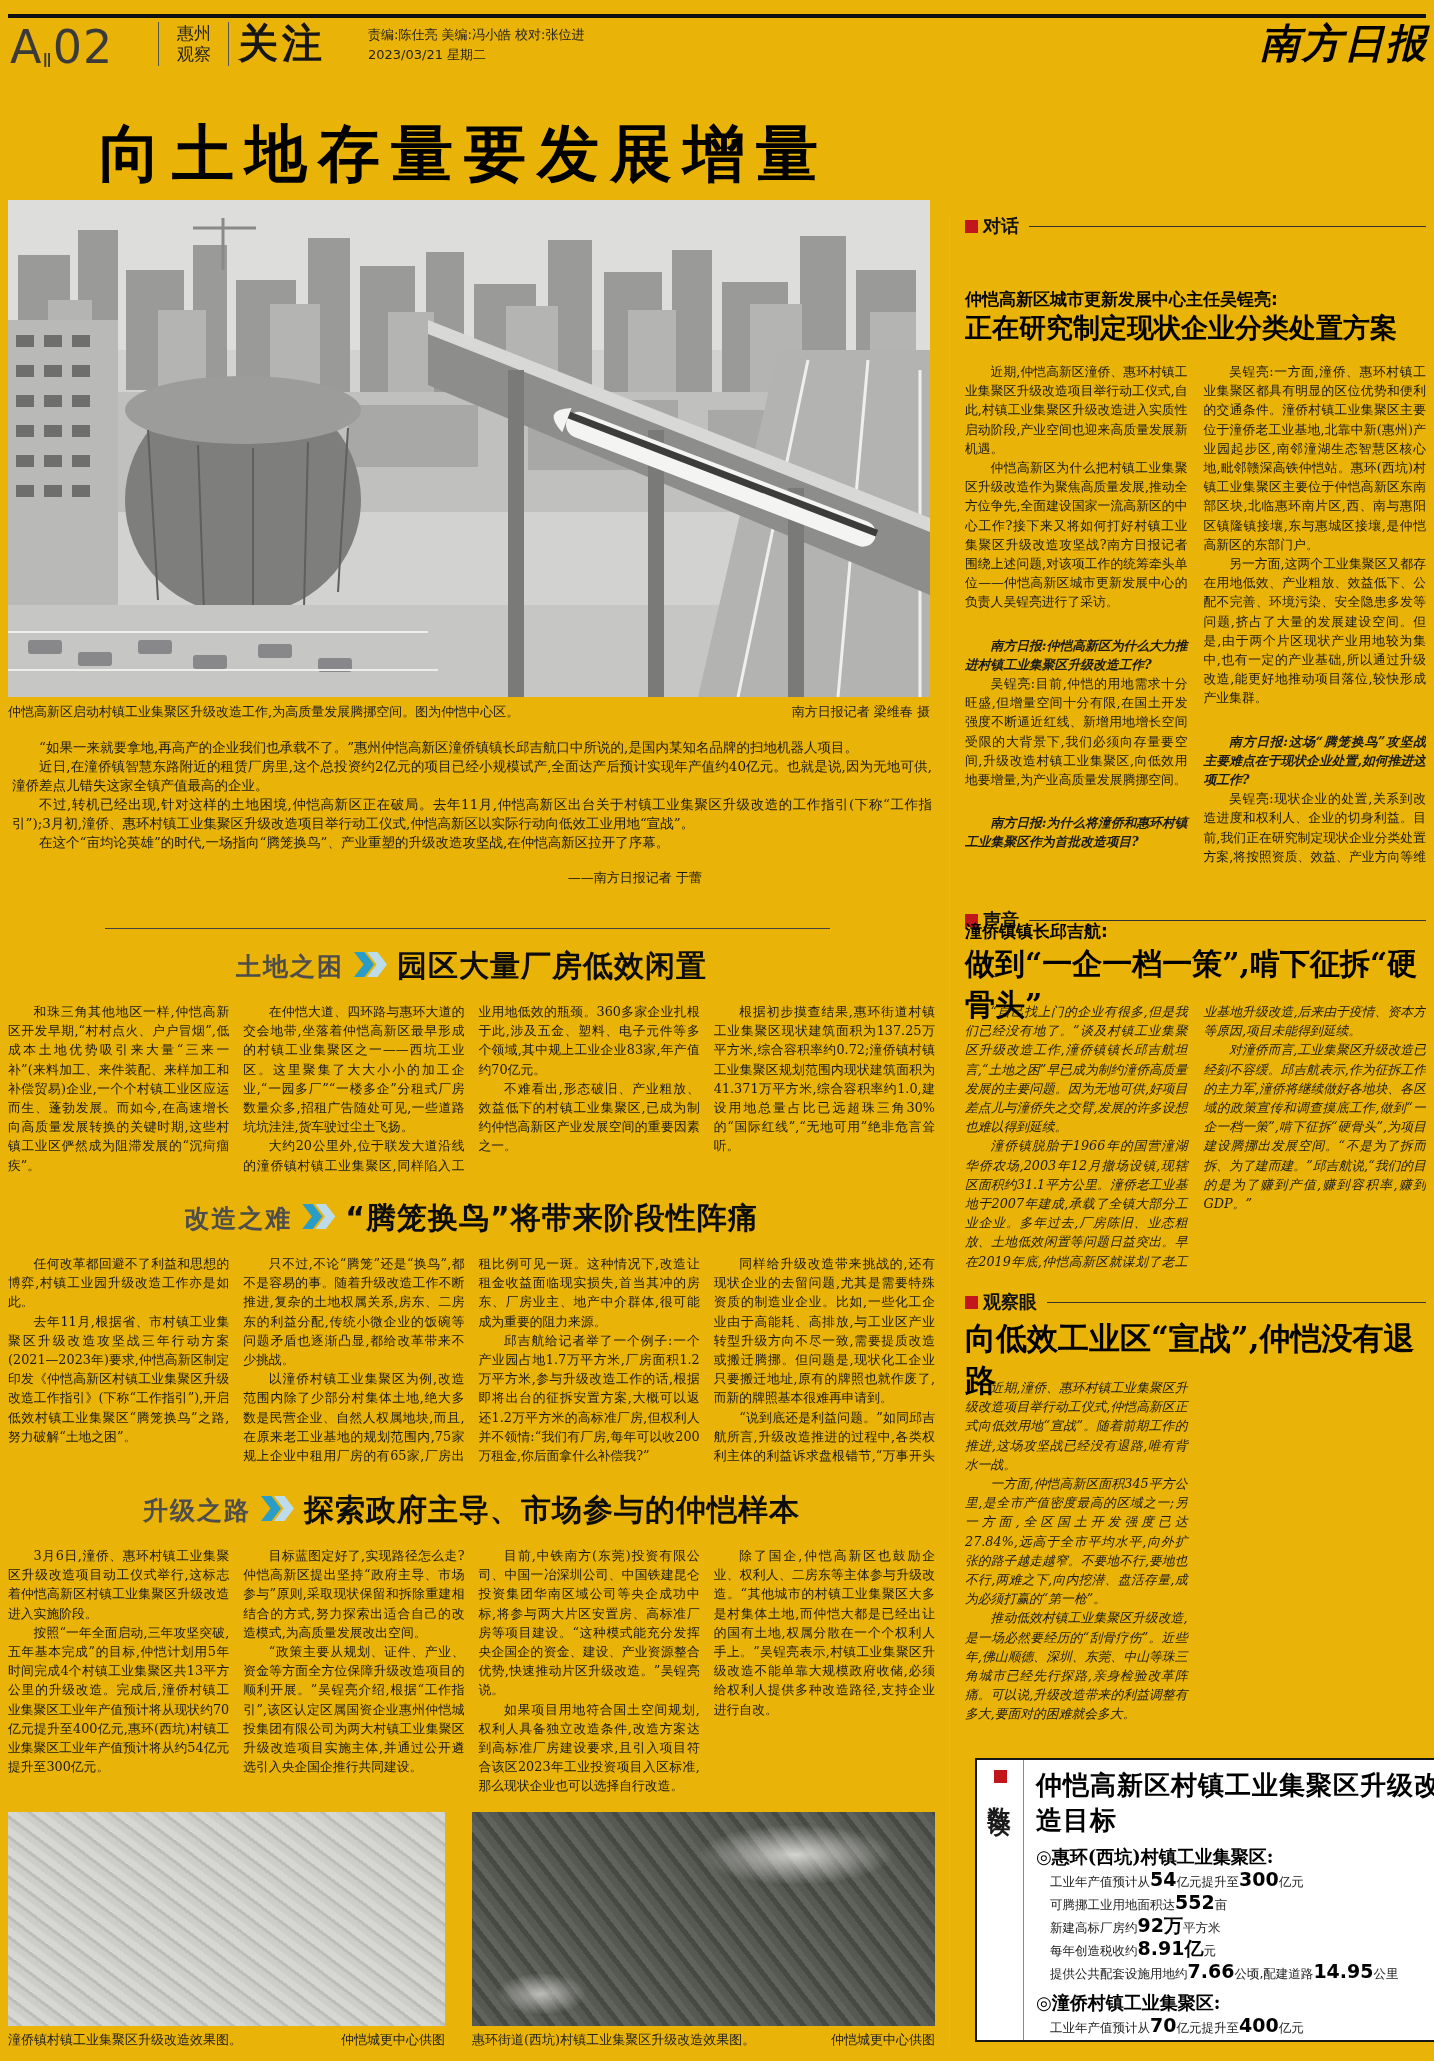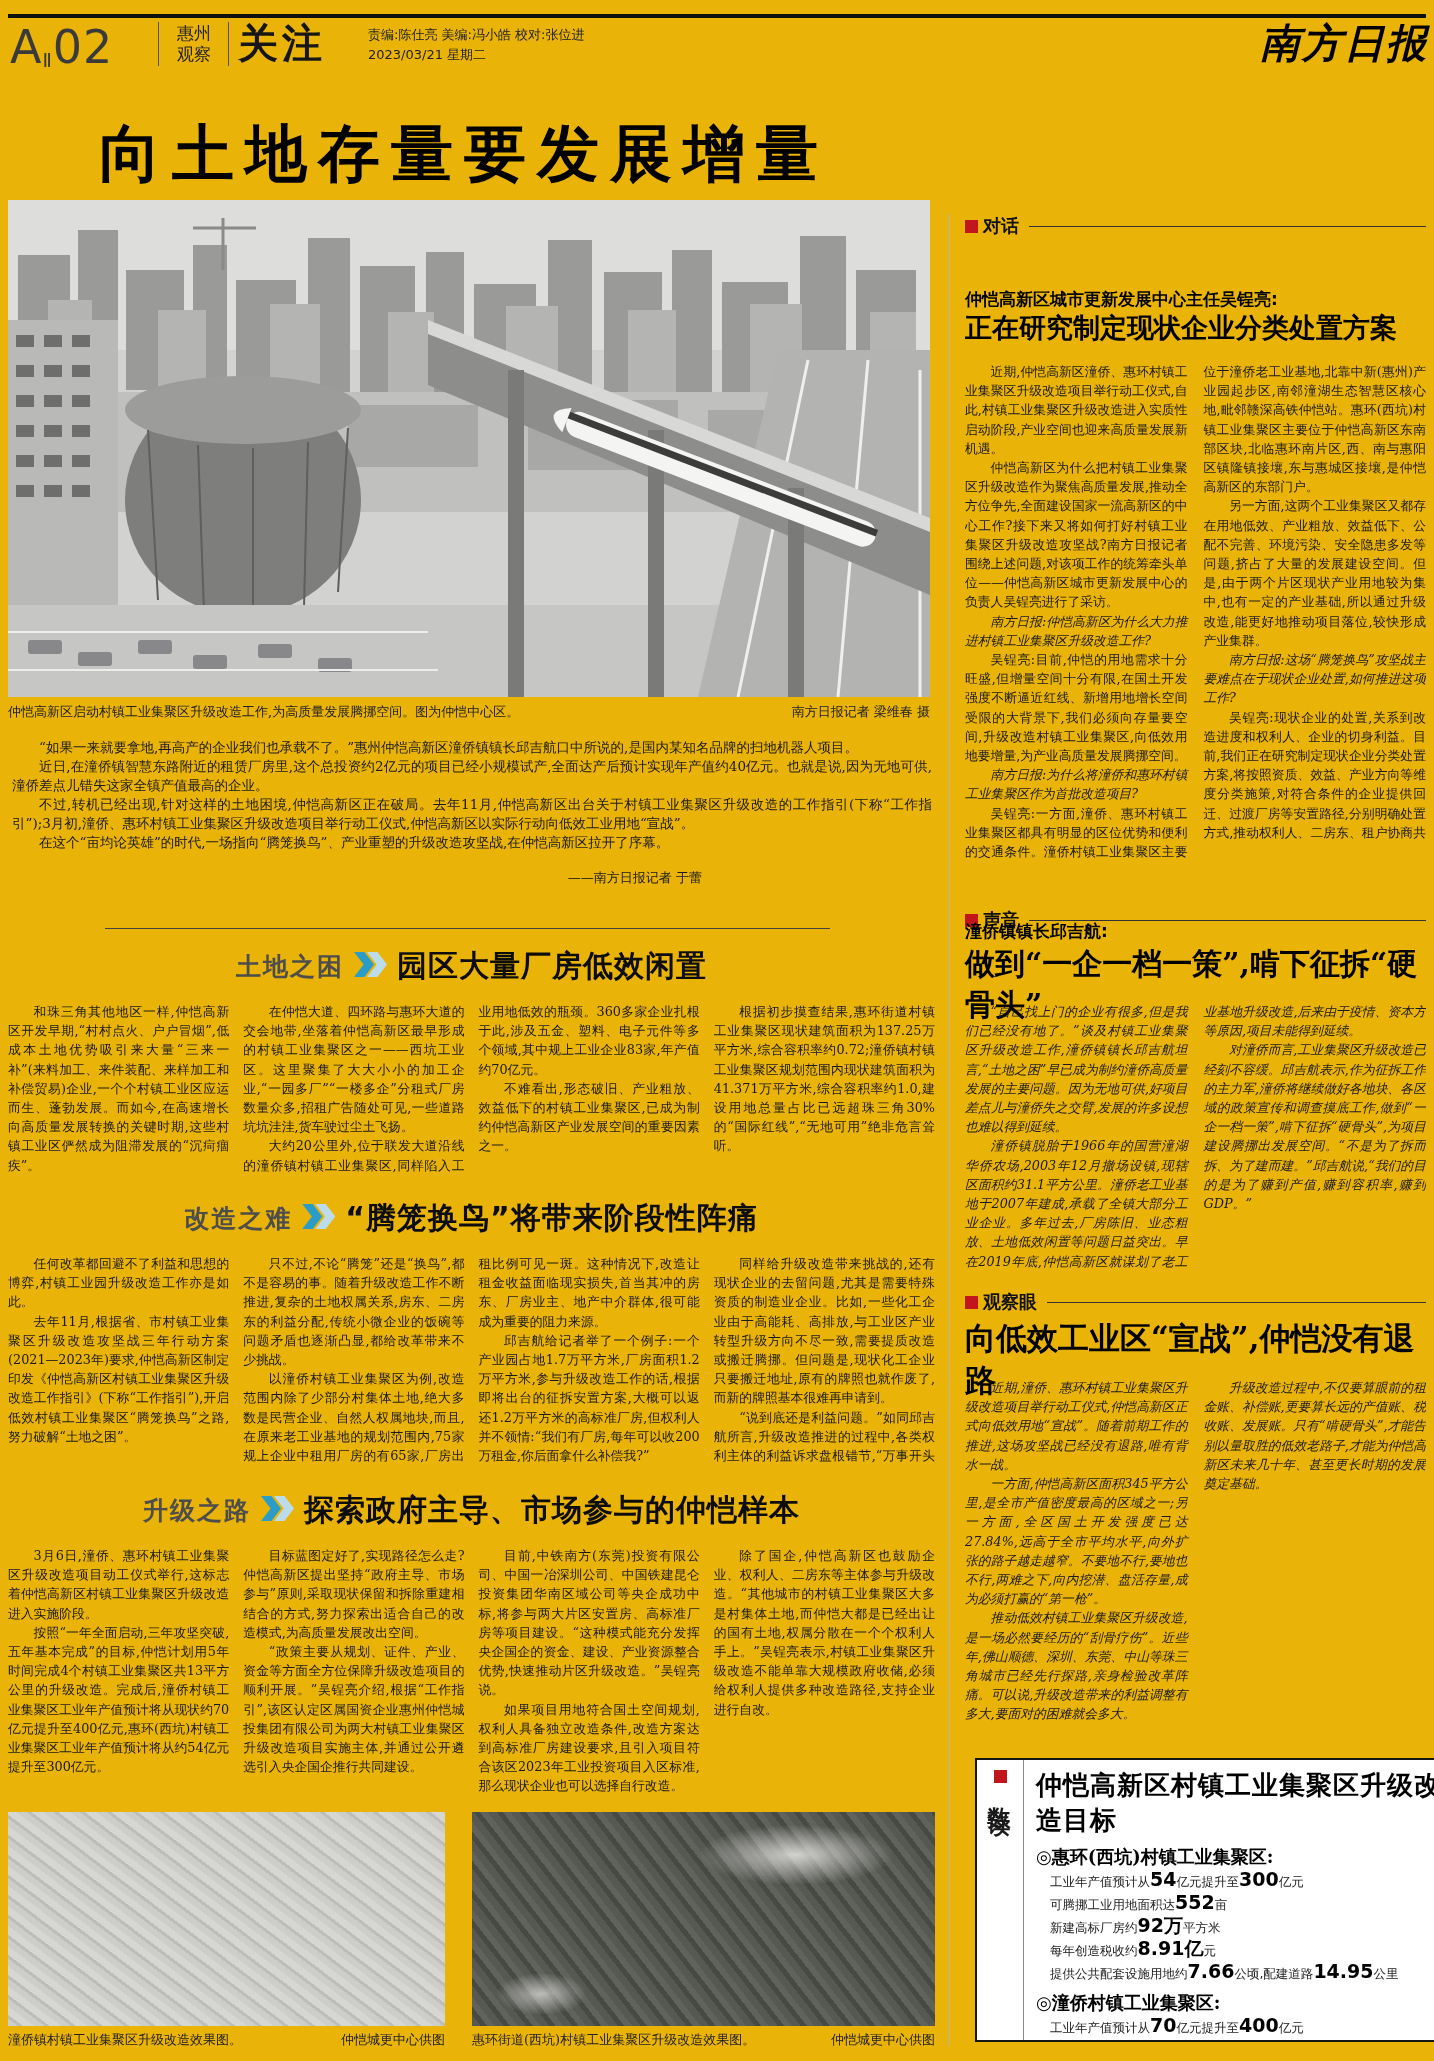--- a/index.html
+++ b/index.html
@@ -42,21 +42,21 @@
   .vdivider{left:949px;top:214px;width:1px;height:1832px;background:#b5b5b3;}
   .tagrow{left:965px;width:461px;display:flex;align-items:center;}
   .redsq{width:13px;height:13px;background:#c2161d;margin-right:5px;flex:none;}
   .tagtxt{font-size:18px;font-weight:bold;color:#111;}
   .tagrule{flex:1;border-top:1.5px solid #333;margin-left:10px;}
   .speaker{left:965px;width:461px;font-size:17px;font-weight:bold;color:#000;}
   .rtitle{left:965px;width:461px;font-weight:bold;color:#000;}
   .rbody{left:965px;width:461px;overflow:hidden;column-count:2;column-gap:16px;column-fill:auto;
          font-size:12.8px;line-height:19.2px;}
   .rbody p{margin:0;text-indent:2em;text-align:justify;}
-  .rbody p.q{font-weight:normal;font-style:italic;}
+  .rbody p.q{font-weight:bold;font-style:italic;margin-top:24px;}
   .italicbody p{font-style:italic;}
   
   .statsbox{left:975px;top:1758px;width:484px;height:284px;border:2px solid #161616;display:flex;box-sizing:border-box;background:#fff;}
   .statslabel{width:46px;flex:none;border-right:1px solid #8a8a8a;display:flex;flex-direction:column;align-items:center;padding-top:10px;}
   .statslabel .vtxt{writing-mode:vertical-rl;font-size:23px;font-weight:bold;letter-spacing:5px;margin-top:6px;
                     font-family:"DejaVu Sans","Liberation Sans",sans-serif;}
   .statscontent{flex:1;padding:8px 10px 0 12px;overflow:hidden;}
   .statstitle{font-size:26px;font-weight:bold;letter-spacing:1px;color:#000;}
   .sg-name{font-size:18px;font-weight:bold;margin-top:7px;color:#000;}
   .sg-item{font-size:12.5px;line-height:20px;color:#222;padding-left:14px;
@@ -303,21 +303,20 @@
   <div class="abs tagrow" style="top:1290px;">
     <span class="redsq"></span>
     <span class="tagtxt sans">观察眼</span>
     <span class="tagrule"></span>
   </div>
   <div class="abs rtitle" style="top:1318px;font-size:31px;">向低效工业区“宣战”,仲恺没有退路</div>
   <div class="abs rbody italicbody" style="top:1378px;height:367px;">
       <p>近期,潼侨、惠环村镇工业集聚区升级改造项目举行动工仪式,仲恺高新区正式向低效用地“宣战”。随着前期工作的推进,这场攻坚战已经没有退路,唯有背水一战。</p>
       <p>一方面,仲恺高新区面积345平方公里,是全市产值密度最高的区域之一;另一方面,全区国土开发强度已达27.84%,远高于全市平均水平,向外扩张的路子越走越窄。不要地不行,要地也不行,两难之下,向内挖潜、盘活存量,成为必须打赢的“第一枪”。</p>
       <p>推动低效村镇工业集聚区升级改造,是一场必然要经历的“刮骨疗伤”。近些年,佛山顺德、深圳、东莞、中山等珠三角城市已经先行探路,亲身检验改革阵痛。可以说,升级改造带来的利益调整有多大,要面对的困难就会多大。</p>
-      <p>升级改造过程中,不仅要算眼前的租金账、补偿账,更要算长远的产值账、税收账、发展账。只有“啃硬骨头”,才能告别以量取胜的低效老路子,才能为仲恺高新区未来几十年、甚至更长时期的发展奠定基础。</p>
     </div>
 
   <div class="abs statsbox">
     <div class="statslabel">
       <span class="redsq" style="margin:0;"></span>
       <span class="vtxt">数读</span>
     </div>
     <div class="statscontent">
       <div class="statstitle sans">仲恺高新区村镇工业集聚区升级改造目标</div>
       <div>

